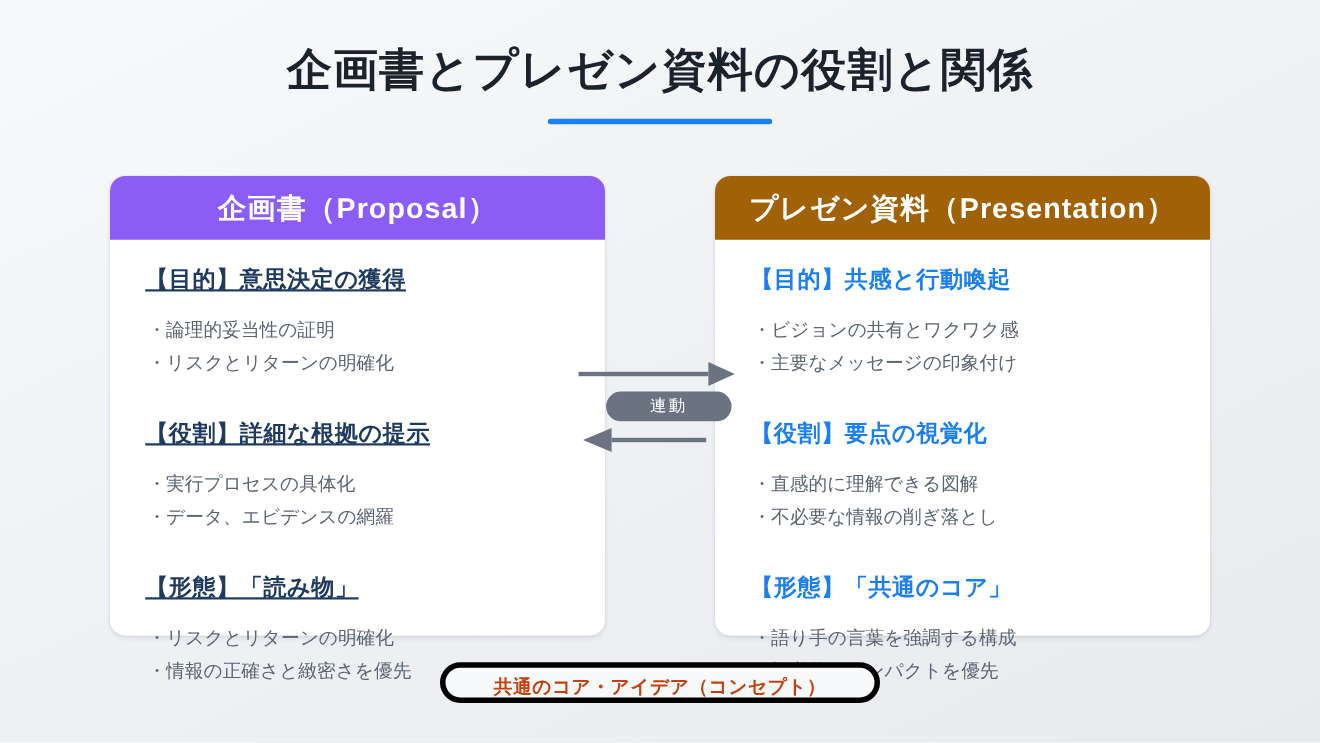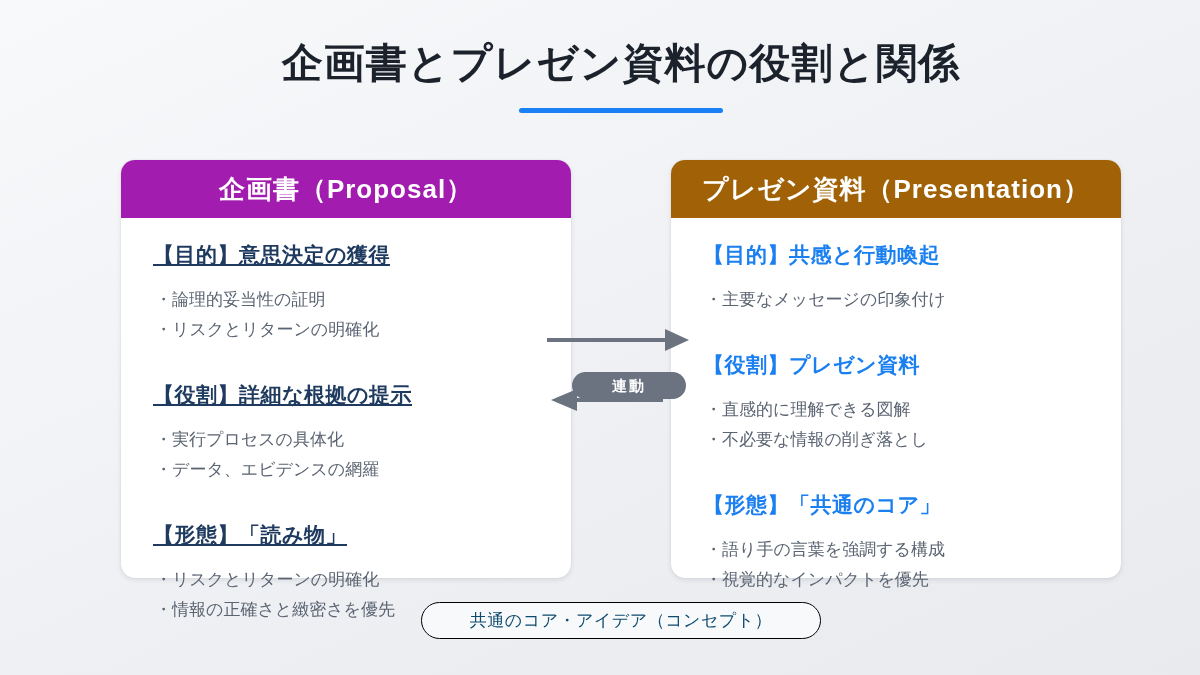--- a/index.html
+++ b/index.html
@@ -3,21 +3,21 @@
 <meta charset="utf-8">
 <style>
   * { margin: 0; padding: 0; box-sizing: border-box; }
   html, body { width: 1200px; height: 675px; }
   body {
     font-family: "Liberation Sans", "DejaVu Sans", sans-serif;
     background: linear-gradient(155deg, #f8f9fb 0%, #eef0f3 55%, #e8eaee 100%);
     position: relative;
     overflow: hidden;
   }
-  .canvas { position: absolute; inset: 0; margin-left: 21px; }
+  .canvas { position: absolute; inset: 0; }
 
   
   .page-title {
     position: absolute;
     top: 36px; left: 0; width: 1200px;
     text-align: center;
     font-size: 41px;
     font-weight: 800;
     letter-spacing: 1px;
     color: #1c222b;
@@ -46,21 +46,21 @@
     height: 58px;
     border-radius: 14px 14px 0 0;
     color: #ffffff;
     font-size: 26px;
     font-weight: 700;
     text-align: center;
     line-height: 58px;
     letter-spacing: 1px;
     white-space: nowrap;
   }
-  .card.left  .card-header { background: #a21caf; }
+  .card.left  .card-header { background: #8b5cf6; }
   .card.right .card-header { background: #a16207; }
   .card-body { padding: 24px 32px 0 32px; }
 
   .sec-h {
     font-size: 21px;
     line-height: 26px;
     font-weight: 700;
     margin: 0 0 17px 0;
     letter-spacing: 0.5px;
     white-space: nowrap;
@@ -88,43 +88,43 @@
     border-bottom: 11px solid transparent;
   }
   .arrow-head.to-left {
     left: 530px; top: 389px;
     border-right: 26px solid #6b7280;
     border-top: 11px solid transparent;
     border-bottom: 11px solid transparent;
   }
   .link-badge {
     position: absolute;
-    left: 551px; top: 372px;
+    left: 551px; top: 356px;
     width: 114px; height: 27px;
     background: #6b7280;
     border-radius: 14px;
     color: #ffffff;
     font-size: 15px;
-    font-weight: 700;
+    font-weight: 400;
     letter-spacing: 2px;
     text-align: center;
     line-height: 27px;
   }
 
   
   .core-pill {
     position: absolute;
     left: 400px; top: 602px;
     width: 400px; height: 37px;
     background: #f8f9fa;
-    border: 1px solid #000000;
+    border: 5px solid #000000;
     border-radius: 19px;
-    color: #0c4a6e;
+    color: #c2410c;
     font-size: 17px;
-    font-weight: 400;
+    font-weight: 700;
     letter-spacing: 0.5px;
     text-align: center;
     line-height: 35px;
     z-index: 5;
     white-space: nowrap;
   }
 </style>
 </head>
 <body>
 
@@ -159,25 +159,26 @@
       </div>
     </div>
   </section>
 
   <section class="card right">
     <div class="card-header">プレゼン資料（Presentation）</div>
     <div class="card-body">
       <div class="sec">
         <h2 class="sec-h">【目的】共感と行動喚起</h2>
         <ul>
+          <li>・ビジョンの共有とワクワク感</li>
           <li>・主要なメッセージの印象付け</li>
         </ul>
       </div>
       <div class="sec">
-        <h2 class="sec-h">【役割】プレゼン資料</h2>
+        <h2 class="sec-h">【役割】要点の視覚化</h2>
         <ul>
           <li>・直感的に理解できる図解</li>
           <li>・不必要な情報の削ぎ落とし</li>
         </ul>
       </div>
       <div class="sec">
         <h2 class="sec-h">【形態】「共通のコア」</h2>
         <ul>
           <li>・語り手の言葉を強調する構成</li>
           <li>・視覚的なインパクトを優先</li>

